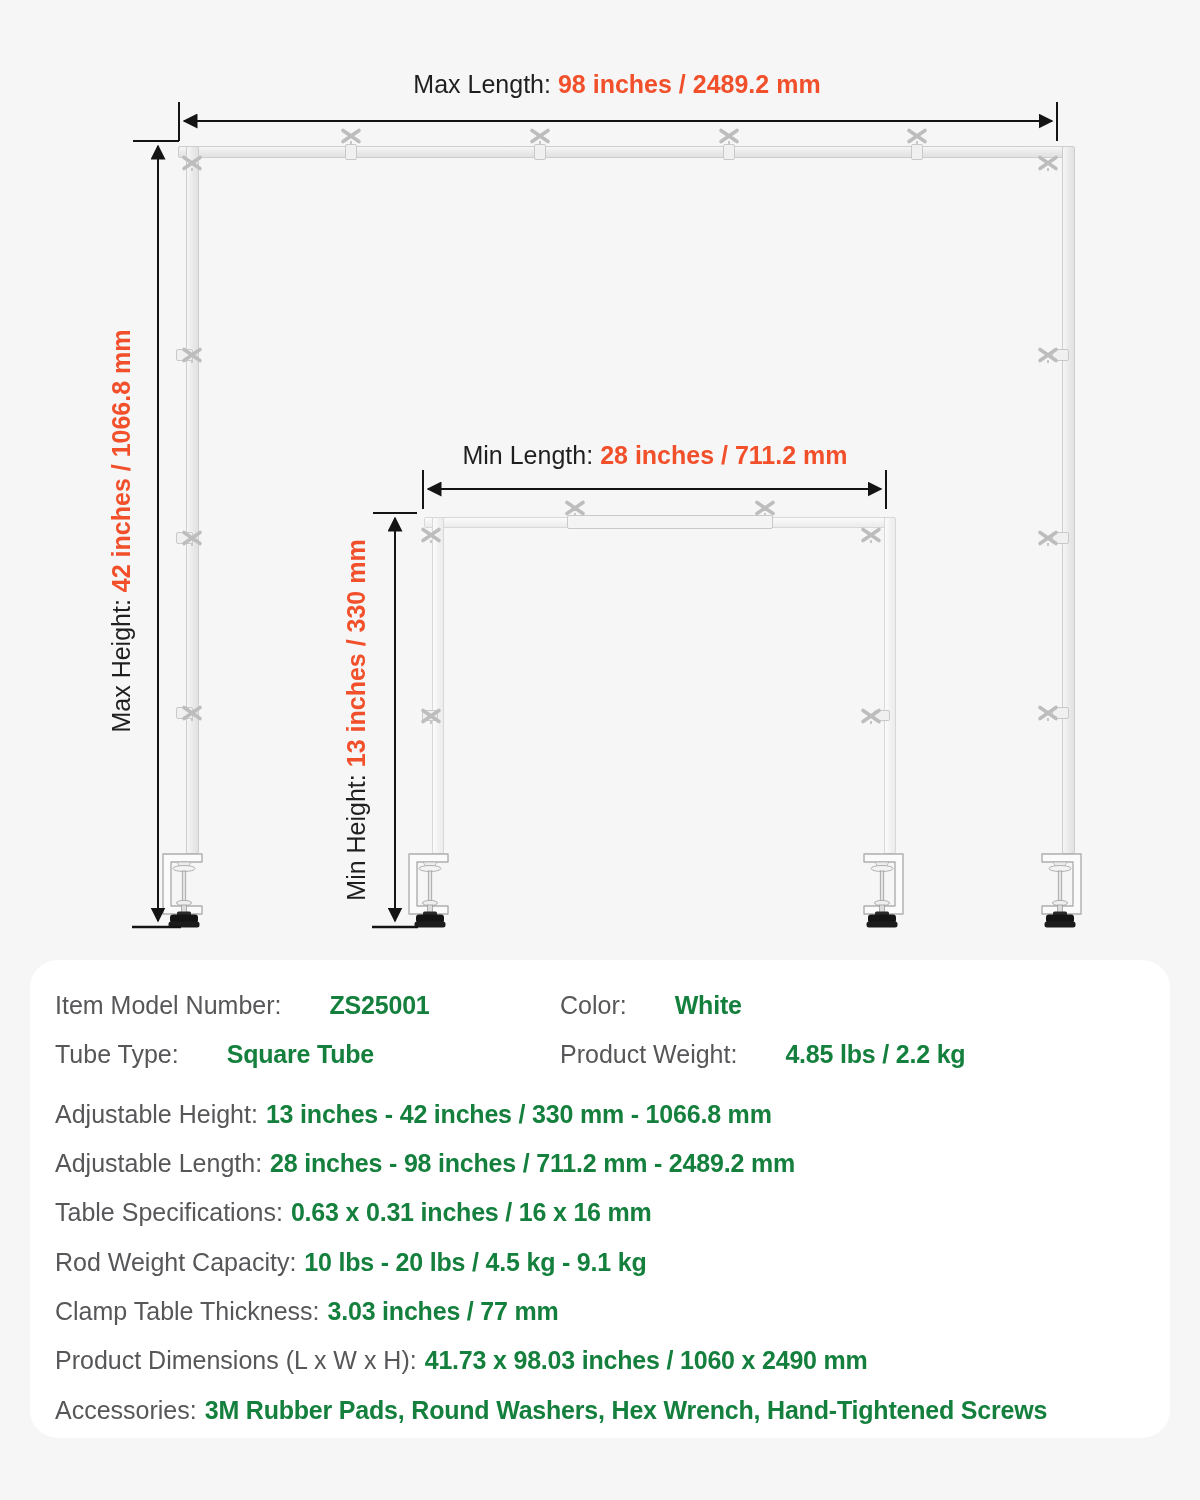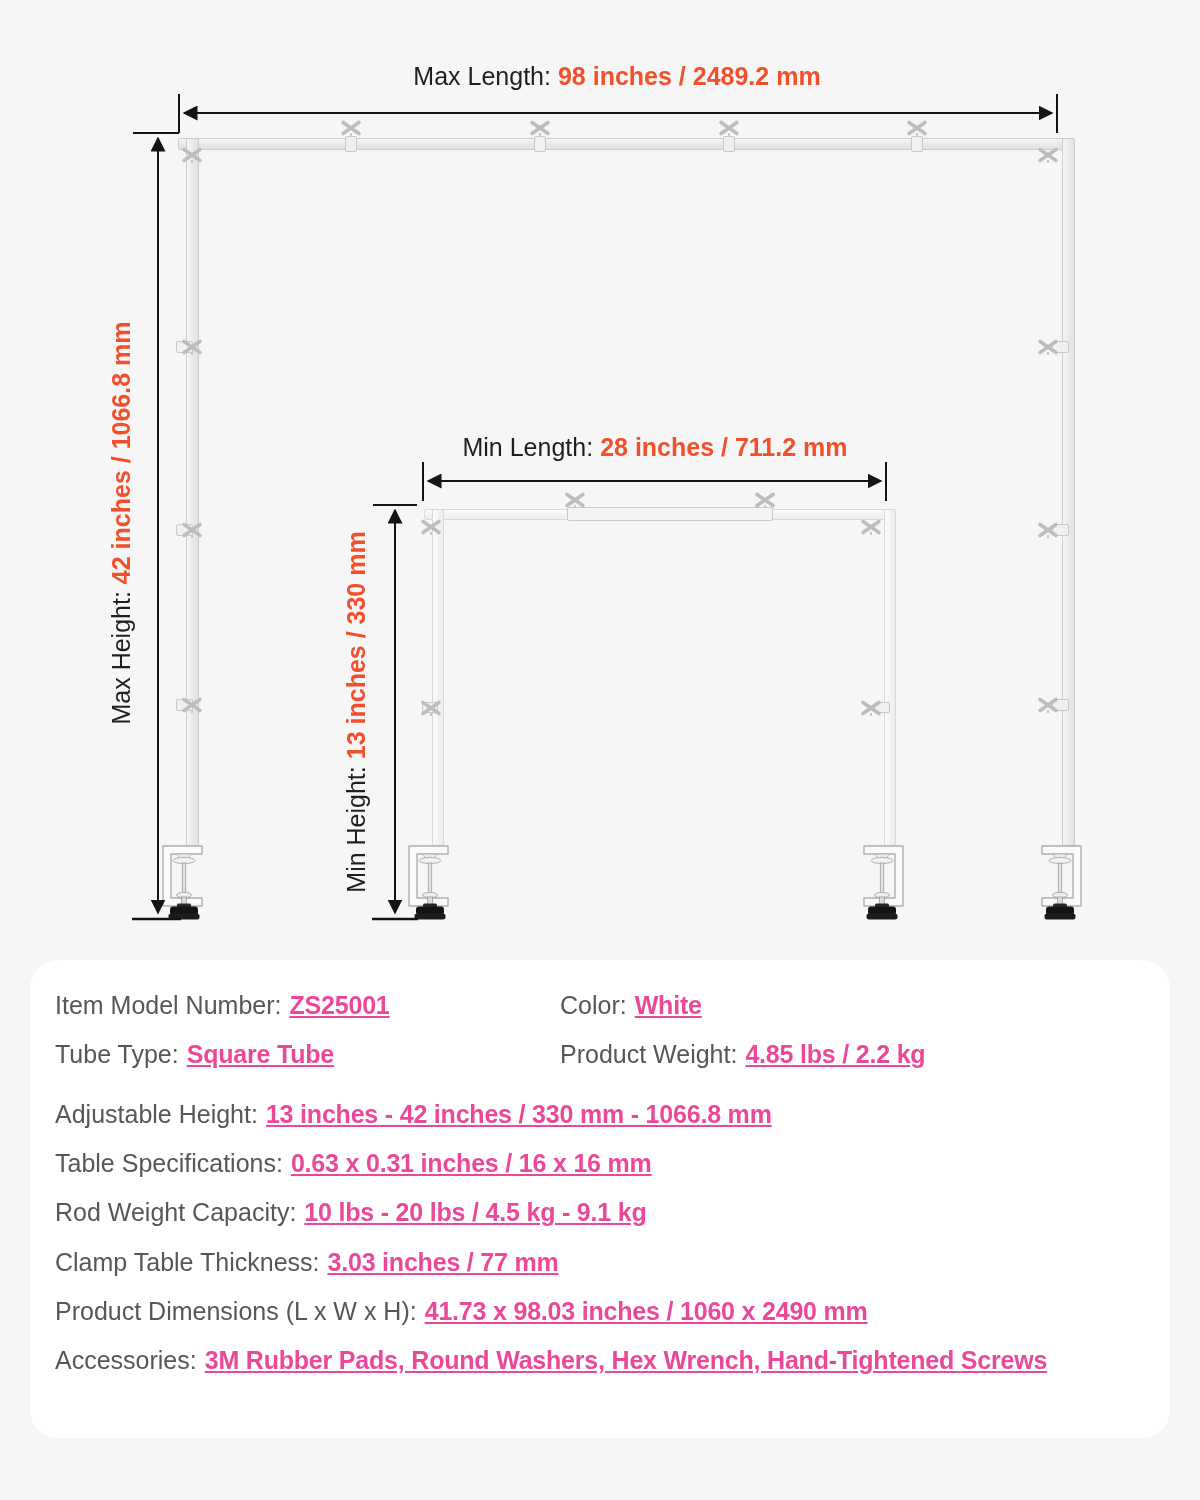--- a/index.html
+++ b/index.html
@@ -2,21 +2,21 @@
 <html><head>
 <meta charset="utf-8">
 <style>
   html,body{margin:0;padding:0;}
   body{
     width:1200px;height:1500px;position:relative;overflow:hidden;
     background:#f6f6f7;
     font-family:"Liberation Sans", sans-serif;
   }
   
-  .stage{position:absolute;left:0;top:0;width:1200px;height:960px;}
+  .stage{position:absolute;left:0;top:8px;width:1200px;height:960px;}
   .tube{position:absolute;box-sizing:border-box;border:1px solid #cdcdcd;border-radius:2px;}
   .tube.h{background:linear-gradient(180deg,#f6f6f6 0%,#e9e9e9 55%,#e2e2e2 100%);}
   .tube.v{background:linear-gradient(90deg,#f6f6f6 0%,#e9e9e9 55%,#e2e2e2 100%);}
   .tube.lite.h{background:linear-gradient(180deg,#fbfbfb 0%,#f1f1f1 60%,#ececec 100%);border-color:#d8d8d8;}
   .tube.lite.v{background:linear-gradient(90deg,#fbfbfb 0%,#f1f1f1 60%,#ececec 100%);border-color:#d8d8d8;}
   .sleeve{position:absolute;box-sizing:border-box;background:#f0f0f0;border:1px solid #c9c9c9;border-radius:2px;}
   .knob{position:absolute;width:24px;height:18px;}
   .clamp{position:absolute;width:48px;height:76px;}
   .clamp.mirror{transform:scaleX(-1);}
   .dims{position:absolute;left:0;top:0;pointer-events:none;}
@@ -28,23 +28,23 @@
   .dim-text.rot{transform:translate(-50%,-50%) rotate(-90deg);}
   .dim-text.ctr{transform:translateX(-50%);}
   
   .panel{
     position:absolute;left:30px;top:960px;width:1140px;height:478px;
     background:#ffffff;border-radius:28px;box-sizing:border-box;
     padding:21px 25px 0 25px;
   }
   .srow{height:49.3px;display:flex;align-items:flex-end;font-size:25px;}
   .srow.two{display:grid;grid-template-columns:505px auto;align-items:center;}
-  .cell{display:flex;align-items:center;white-space:nowrap;}
+  .cell{display:flex;align-items:center;white-space:nowrap;gap:40px;}
   .lbl{color:#57575a;font-weight:400;}
-  .v{color:#ec4899;font-weight:700;margin-left:8px;letter-spacing:-0.2px;text-decoration:underline;}
+  .v{color:#15803d;font-weight:700;margin-left:8px;letter-spacing:-0.2px;}
 </style>
 </head>
 <body>
 
 <svg width="0" height="0" style="position:absolute" aria-hidden="true">
   <defs>
     <g id="clamp-shape">
       <path d="M3 1 H42 V9 H11 V53 H42 V61 H3 Z" fill="#fbfbfb" stroke="#aeaeae" stroke-width="1.4" stroke-linejoin="round"></path>
       <path d="M17 9 L31 9 L28 14 L20 14 Z" fill="#ececec" stroke="#b0b0b0" stroke-width="0.8"></path>
       <ellipse cx="24" cy="15.5" rx="11" ry="3" fill="#f3f3f3" stroke="#a9a9a9" stroke-width="0.9"></ellipse>
@@ -212,20 +212,24 @@
     <div class="cell">
       <span class="lbl">Product Weight:</span>
       <span class="v">4.85 lbs / 2.2 kg</span>
     </div>
   </div>
   <div class="srow">
     <span class="lbl">Adjustable Height:</span>
     <span class="v">13 inches - 42 inches / 330 mm - 1066.8 mm</span>
   </div>
   <div class="srow">
+    <span class="lbl">Adjustable Length:</span>
+    <span class="v">28 inches - 98 inches / 711.2 mm - 2489.2 mm</span>
+  </div>
+  <div class="srow">
     <span class="lbl">Table Specifications:</span>
     <span class="v">0.63 x 0.31 inches / 16 x 16 mm</span>
   </div>
   <div class="srow">
     <span class="lbl">Rod Weight Capacity:</span>
     <span class="v">10 lbs - 20 lbs / 4.5 kg - 9.1 kg</span>
   </div>
   <div class="srow">
     <span class="lbl">Clamp Table Thickness:</span>
     <span class="v">3.03 inches / 77 mm</span>

